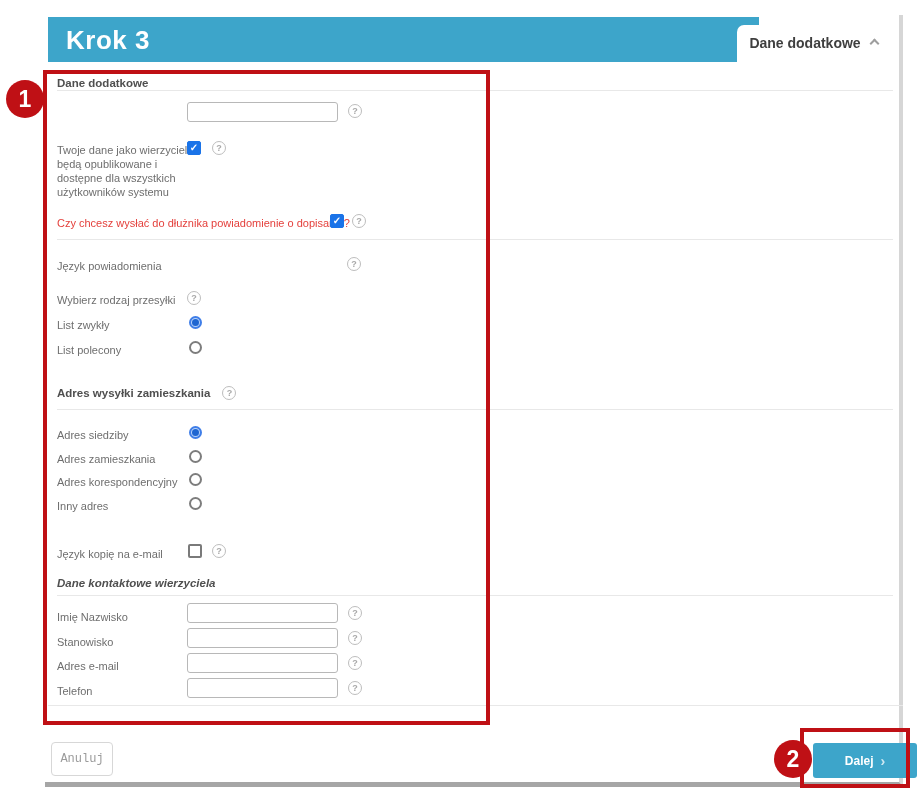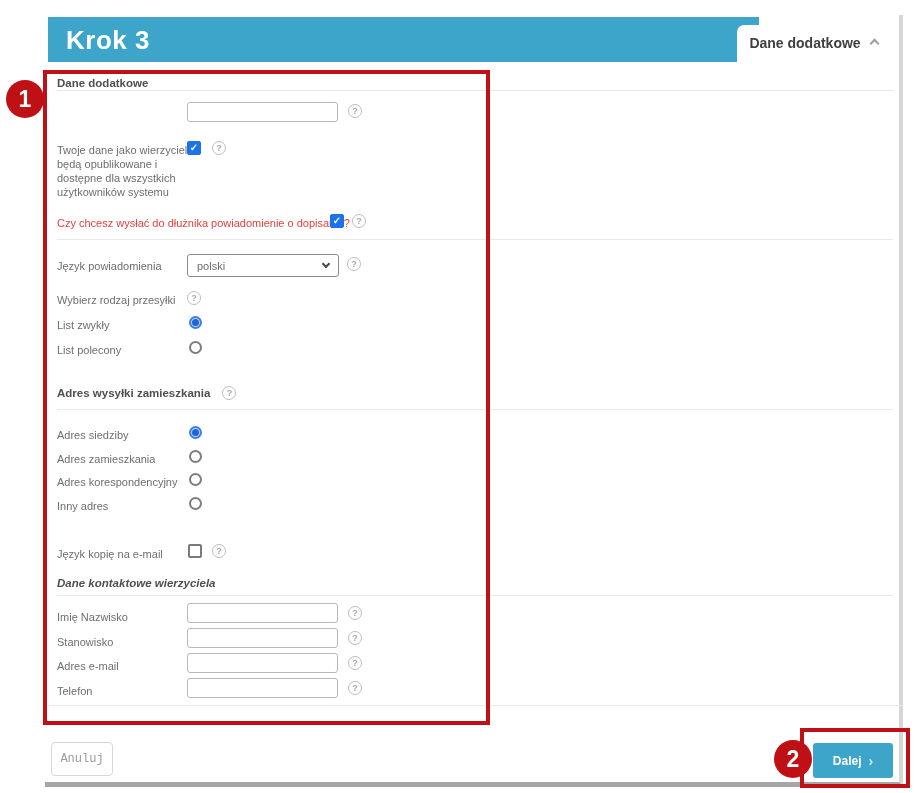--- a/index.html
+++ b/index.html
@@ -55,21 +55,21 @@
             border-radius:3px; background:#fff; display:flex; align-items:center;
             justify-content:space-between; padding:0 9px; cursor:pointer; }
   .select-value { font-size:11px; color:#6e6e6e; }
   .sec-row { position:absolute; left:57px; display:flex; align-items:center; gap:12px; }
   .sec-row .help { position:static; }
 
   
   .btn-cancel { position:absolute; left:51px; top:742px; width:62px; height:34px; background:#fff;
                 border:1px solid #d7d7d7; border-radius:4px; color:#9b9b9b; font-size:12px;
                 font-family:Liberation Mono, monospace; cursor:pointer; }
-  .btn-next { position:absolute; left:813px; top:743px; width:80px; height:35px; background:#3da5ca;
+  .btn-next { position:absolute; left:813px; top:743px; width:104px; height:35px; background:#3da5ca;
               border:none; border-radius:3px; color:#fff; font-size:12px; font-weight:700;
               font-family:"Liberation Sans", sans-serif; cursor:pointer; display:flex;
               align-items:center; justify-content:center; gap:7px; }
   .next-chev { color:rgba(255,255,255,0.75); font-size:14px; font-weight:700; }
 </style>
 </head>
 <body>
 
 <div class="stage">
 
@@ -98,24 +98,20 @@
 
   <div class="lbl lbl-red" style="top:216px;">Czy chcesz wysłać do dłużnika powiadomienie o dopisaniu?</div>
   <div class="cbox on" style="left:330px; top:214px;">
     <span>✓</span>
   </div>
   <div class="help" style="left:352px; top:214px;">?</div>
 
   <div class="divider" style="left:57px; top:239px; width:836px;"></div>
 
   <div class="lbl" style="top:259px;">Język powiadomienia</div>
-  <div class="select" style="top:254px;">
-    <span class="select-value">polski</span>
-    <span class="chev chev-down"></span>
-  </div>
   <div class="help" style="left:347px; top:257px;">?</div>
 
   <div class="lbl" style="top:293px;">Wybierz rodzaj przesyłki</div>
   <div class="help" style="left:187px; top:291px;">?</div>
 
   <div class="lbl" style="top:318px;">List zwykły</div>
   <div class="radio on" style="left:189px; top:316px;"></div>
 
   <div class="lbl" style="top:343px;">List polecony</div>
   <div class="radio" style="left:189px; top:341px;"></div>

